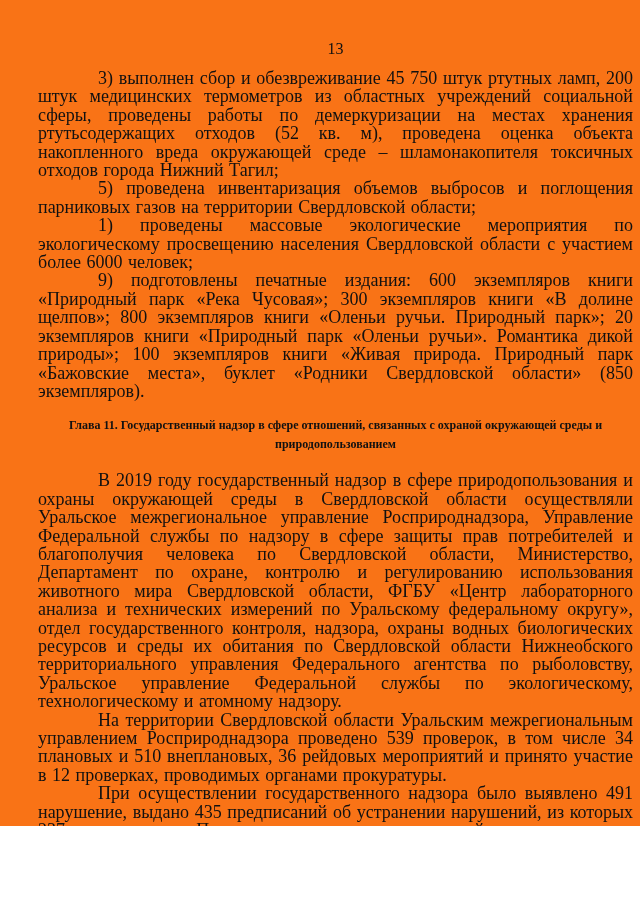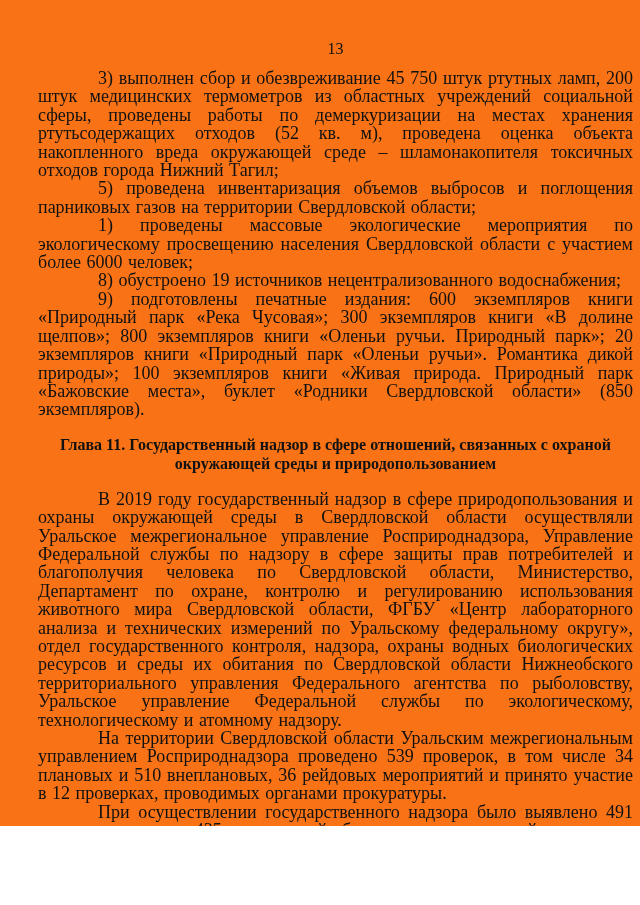--- a/index.html
+++ b/index.html
@@ -34,39 +34,38 @@
     line-height: 18.4px;
     text-align: justify;
     text-indent: 60px;
     word-spacing: 1px;
   }
   p.justify-last {
     text-align-last: justify;
   }
   h2.chapter-heading {
     margin: 16px 0 17px 0;
-    font-size: 16px;
+    font-size: 12px;
     line-height: 19px;
     font-weight: bold;
     text-align: center;
     text-indent: 0;
   }
 </style>
 </head>
 <body>
 
 <div class="page">
   <div class="content">
 
     <div class="page-number">13</div>
 
     <p class="body-par">3) выполнен сбор и обезвреживание 45 750 штук ртутных ламп, 200 штук медицинских термометров из областных учреждений социальной сферы, проведены работы по демеркуризации на местах хранения ртутьсодержащих отходов (52 кв. м), проведена оценка объекта накопленного вреда окружающей среде – шламонакопителя токсичных отходов города Нижний Тагил;</p>
     <p class="body-par">5) проведена инвентаризация объемов выбросов и поглощения парниковых газов на территории Свердловской области;</p>
     <p class="body-par">1) проведены массовые экологические мероприятия по экологическому просвещению населения Свердловской области с участием более 6000 человек;</p>
-    <p class="body-par">8) обустроено 19 источников нецентрализованного водоснабжения;</p>
     <p class="body-par">9) подготовлены печатные издания: 600 экземпляров книги «Природный парк «Река Чусовая»; 300 экземпляров книги «В долине щелпов»; 800 экземпляров книги «Оленьи ручьи. Природный парк»; 20 экземпляров книги «Природный парк «Оленьи ручьи». Романтика дикой природы»; 100 экземпляров книги «Живая природа. Природный парк «Бажовские места», буклет «Родники Свердловской области» (850 экземпляров).</p>
 
     <h2 class="chapter-heading">Глава 11. Государственный надзор в сфере отношений, связанных с охраной окружающей среды и природопользованием</h2>
 
     <p class="body-par">В 2019 году государственный надзор в сфере природопользования и охраны окружающей среды в Свердловской области осуществляли Уральское межрегиональное управление Росприроднадзора, Управление Федеральной службы по надзору в сфере защиты прав потребителей и благополучия человека по Свердловской области, Министерство, Департамент по охране, контролю и регулированию использования животного мира Свердловской области, ФГБУ «Центр лабораторного анализа и технических измерений по Уральскому федеральному округу», отдел государственного контроля, надзора, охраны водных биологических ресурсов и среды их обитания по Свердловской области Нижнеобского территориального управления Федерального агентства по рыболовству, Уральское управление Федеральной службы по экологическому, технологическому и атомному надзору.</p>
     <p class="body-par">На территории Свердловской области Уральским межрегиональным управлением Росприроднадзора проведено 539 проверок, в том числе 34 плановых и 510 внеплановых, 36 рейдовых мероприятий и принято участие в 12 проверках, проводимых органами прокуратуры.</p>
     <p class="body-par justify-last">При осуществлении государственного надзора было выявлено 491 нарушение, выдано 435 предписаний об устранении нарушений, из которых 237 выполнено. Привлечено к административной ответственности</p>
 
   </div>
 </div>

